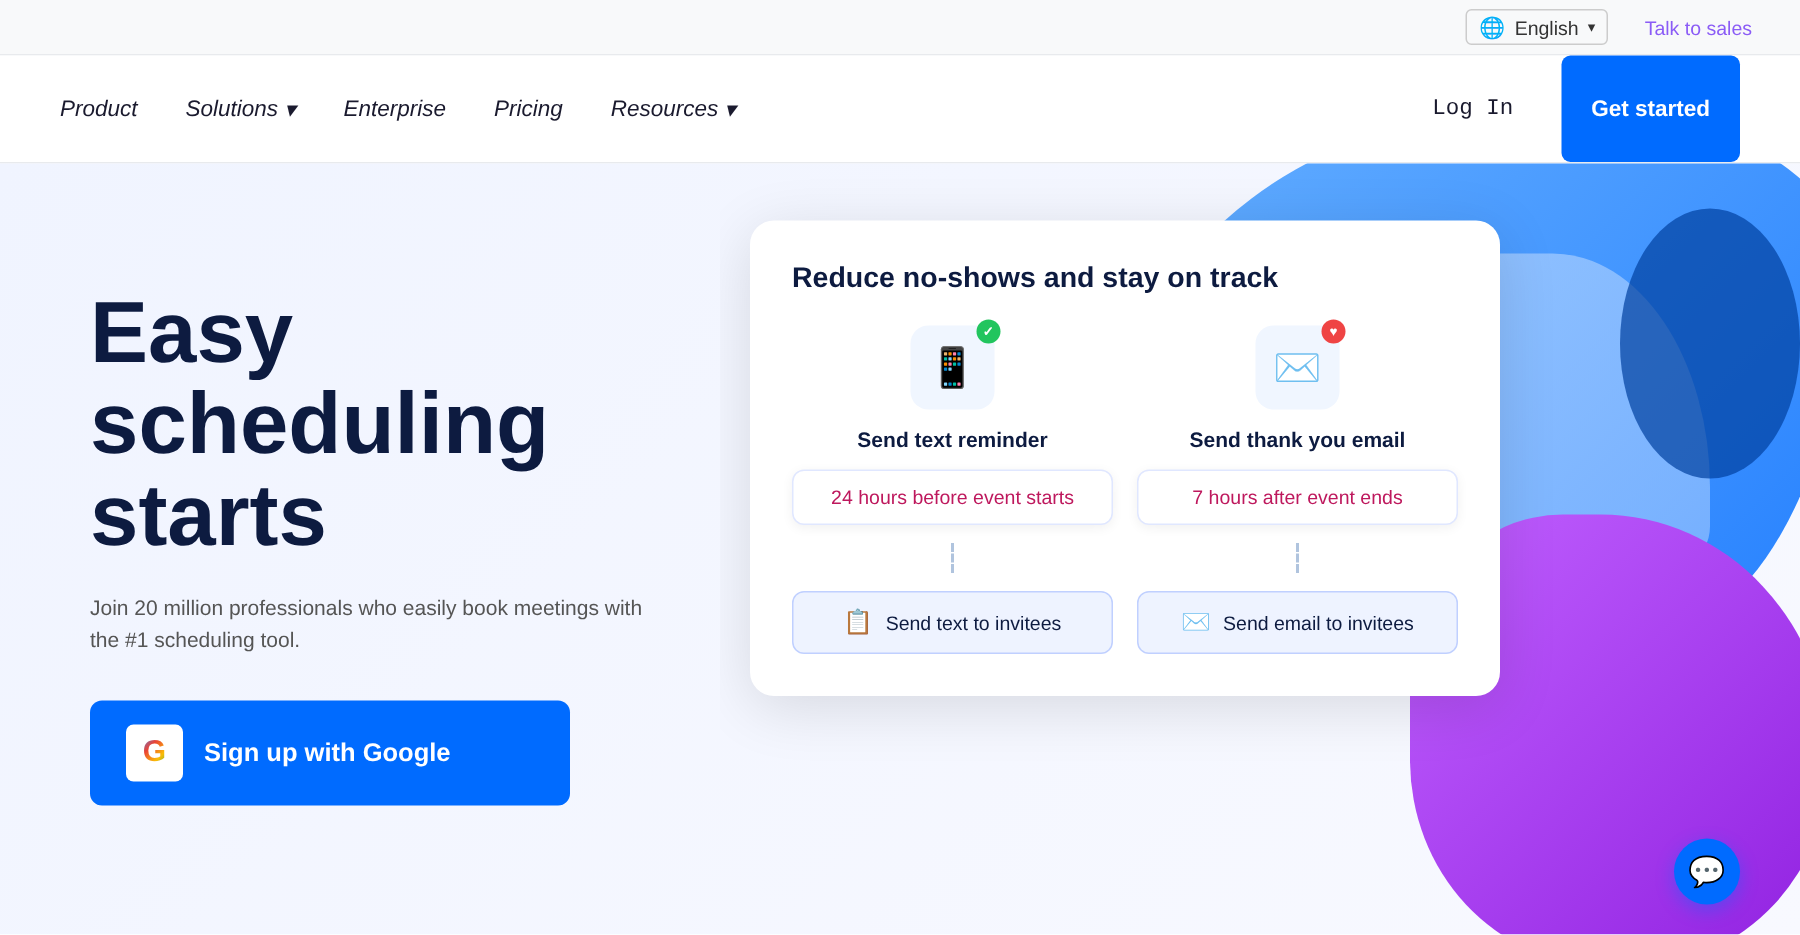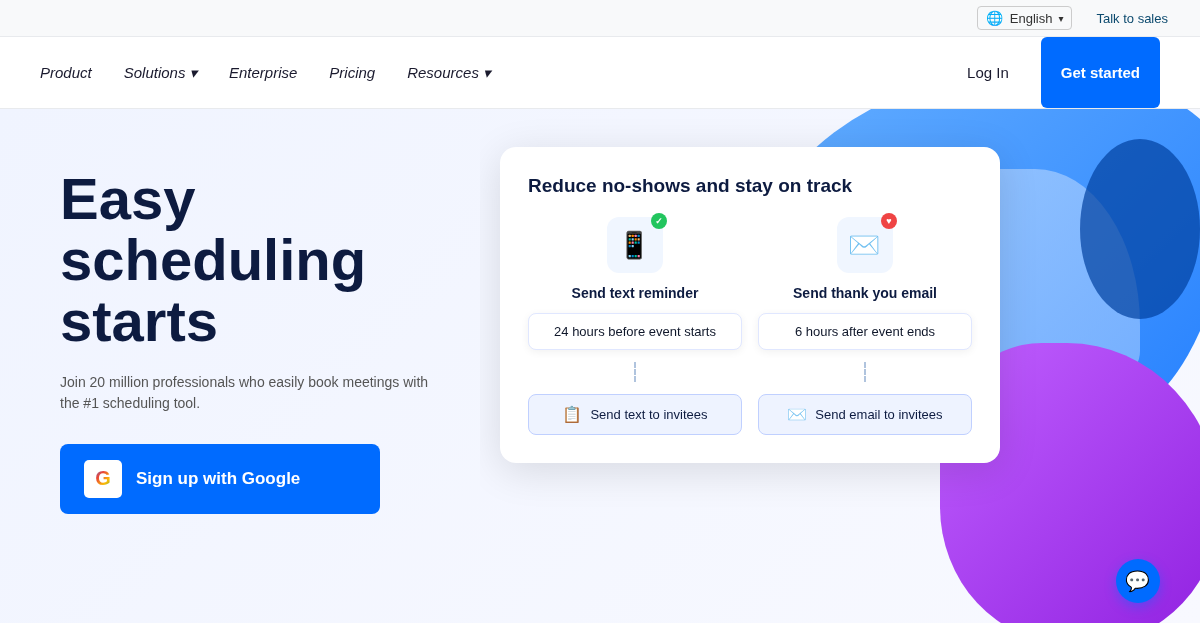--- a/index.html
+++ b/index.html
@@ -17,21 +17,21 @@
       gap: 24px;
     }
     .lang-selector {
       display: flex; align-items: center; gap: 6px;
       font-size: 13px; color: #333; cursor: pointer;
       border: 1px solid #ccc; border-radius: 4px; padding: 3px 8px;
     }
     .globe-icon { font-size: 14px; }
     .chevron-icon { font-size: 10px; }
     .talk-to-sales {
-      font-size: 13px; color: #0c4a6e; font-weight: 500; cursor: pointer; text-decoration: none;
+      font-size: 13px; color: #8b5cf6; font-weight: 500; cursor: pointer; text-decoration: none;
     }
 
     
     .navbar {
       display: flex; align-items: center; padding: 0 40px;
       height: 72px; border-bottom: 1px solid #e8eaed;
       background: #fff;
     }
     .logo { display: flex; align-items: center; gap: 8px; margin-right: 80px; }
     .logo-icon {
@@ -44,36 +44,37 @@
     .logo-text { font-size: 22px; color: #006bff; font-weight: 600; }
     .nav-links { display: flex; align-items: center; gap: 32px; flex: 1; }
     .nav-item {
       font-size: 15px; color: #1a1a2e; font-weight: 500; cursor: pointer;
       display: flex; align-items: center; gap: 4px; font-style: italic;
     }
     .nav-actions { display: flex; align-items: center; gap: 16px; }
     .login-btn {
       font-size: 15px; color: #1a1a2e; font-weight: 500; cursor: pointer;
       padding: 8px 16px;
+      font-family: Liberation Mono, monospace;
     }
     .get-started-btn {
       background: #006bff; color: white; border: none; border-radius: 6px;
       padding: 27px 20px; font-size: 15px; font-weight: 600; cursor: pointer;
     }
 
     
     .main {
       display: flex; height: calc(623px - 37px - 72px);
       background: linear-gradient(135deg, #f0f4ff 0%, #f8f9ff 100%);
       overflow: hidden; position: relative;
     }
 
     
     .left-section {
-      width: 480px; padding: 60px 40px 40px 60px; flex-shrink: 0;
+      width: 480px; padding: 83px 40px 40px 60px; flex-shrink: 0;
       display: flex; flex-direction: column; justify-content: flex-start; gap: 20px;
       position: relative; z-index: 2;
     }
     .headline {
       font-size: 58px; font-weight: 800; color: #0d1b40; line-height: 1.05;
     }
     .subtext {
       font-size: 14px; color: #555; line-height: 1.5; max-width: 380px;
     }
     .google-btn {
@@ -165,21 +166,21 @@
     }
     .badge-green { background: #22c55e; }
     .badge-red { background: #ef4444; }
 
     .col-label {
       font-size: 14px; font-weight: 600; color: #0d1b40; text-align: center;
     }
     .time-pill {
       background: white; border: 1.5px solid #e0e7ff;
       border-radius: 8px; padding: 10px 16px;
-      font-size: 13px; color: #0f172a; font-weight: 500;
+      font-size: 13px; color: #be185d; font-weight: 500;
       width: 100%; text-align: center;
       box-shadow: 0 2px 8px rgba(0,0,0,0.06);
     }
 
     
     .connector {
       width: 2px; height: 20px;
       border-left: 2px dashed #b0c4de;
       margin: 0 auto;
     }
@@ -279,21 +280,21 @@
             <span>Send text to invitees</span>
           </div>
         </div>
 
         <div class="card-col">
           <div class="icon-box">
             ✉️
             <div class="icon-badge badge-red">♥</div>
           </div>
           <div class="col-label">Send thank you email</div>
-          <div class="time-pill">6 hours after event ends</div>
+          <div class="time-pill">7 hours after event ends</div>
           <div class="connector"></div>
           <div class="action-pill">
             <span class="action-pill-icon">✉️</span>
             <span>Send email to invitees</span>
           </div>
         </div>
 
       </div>
     </div>
 

